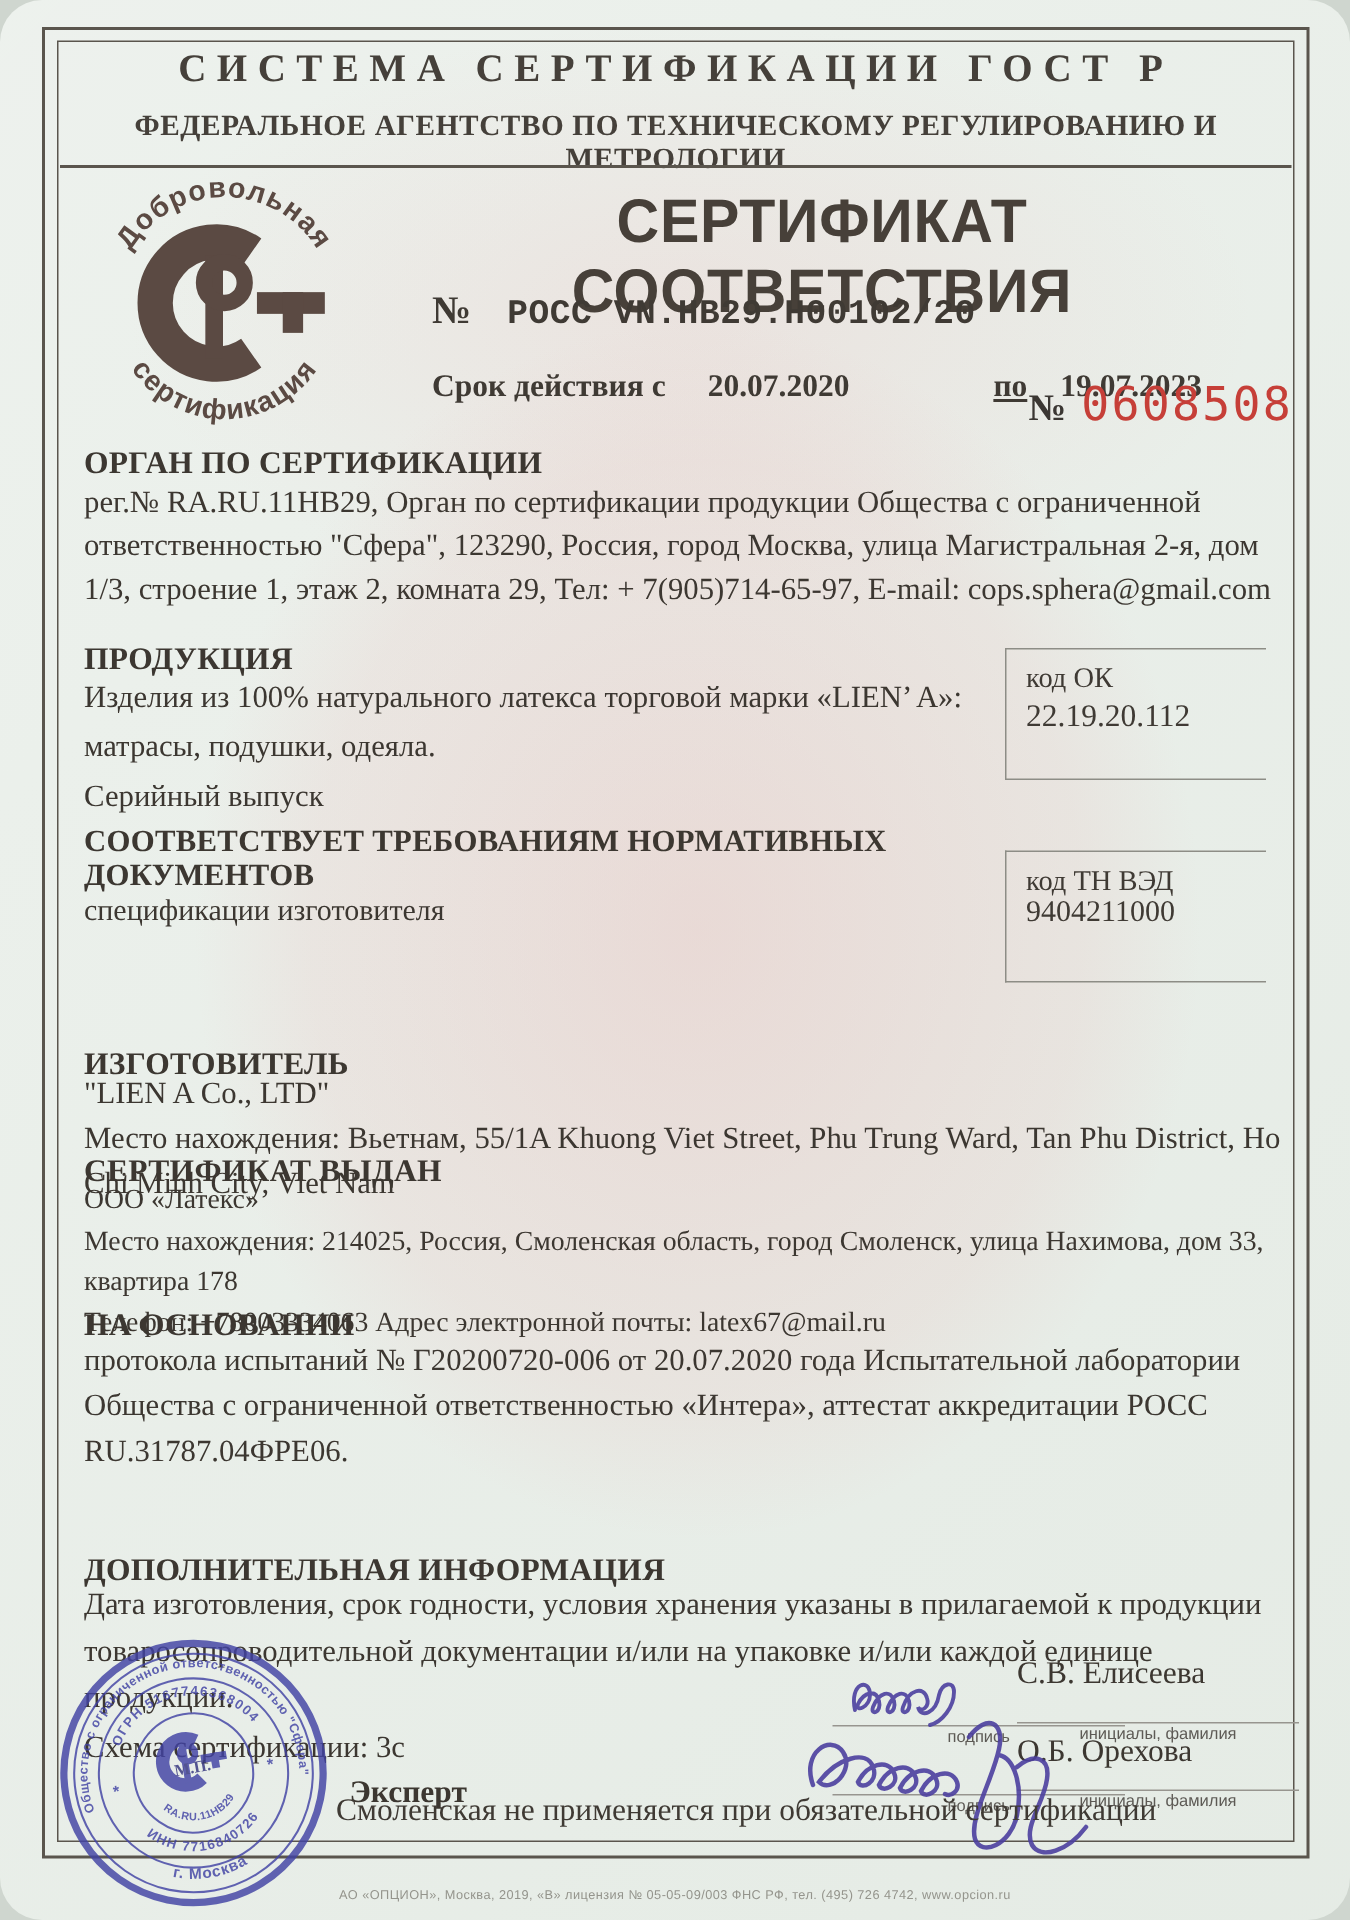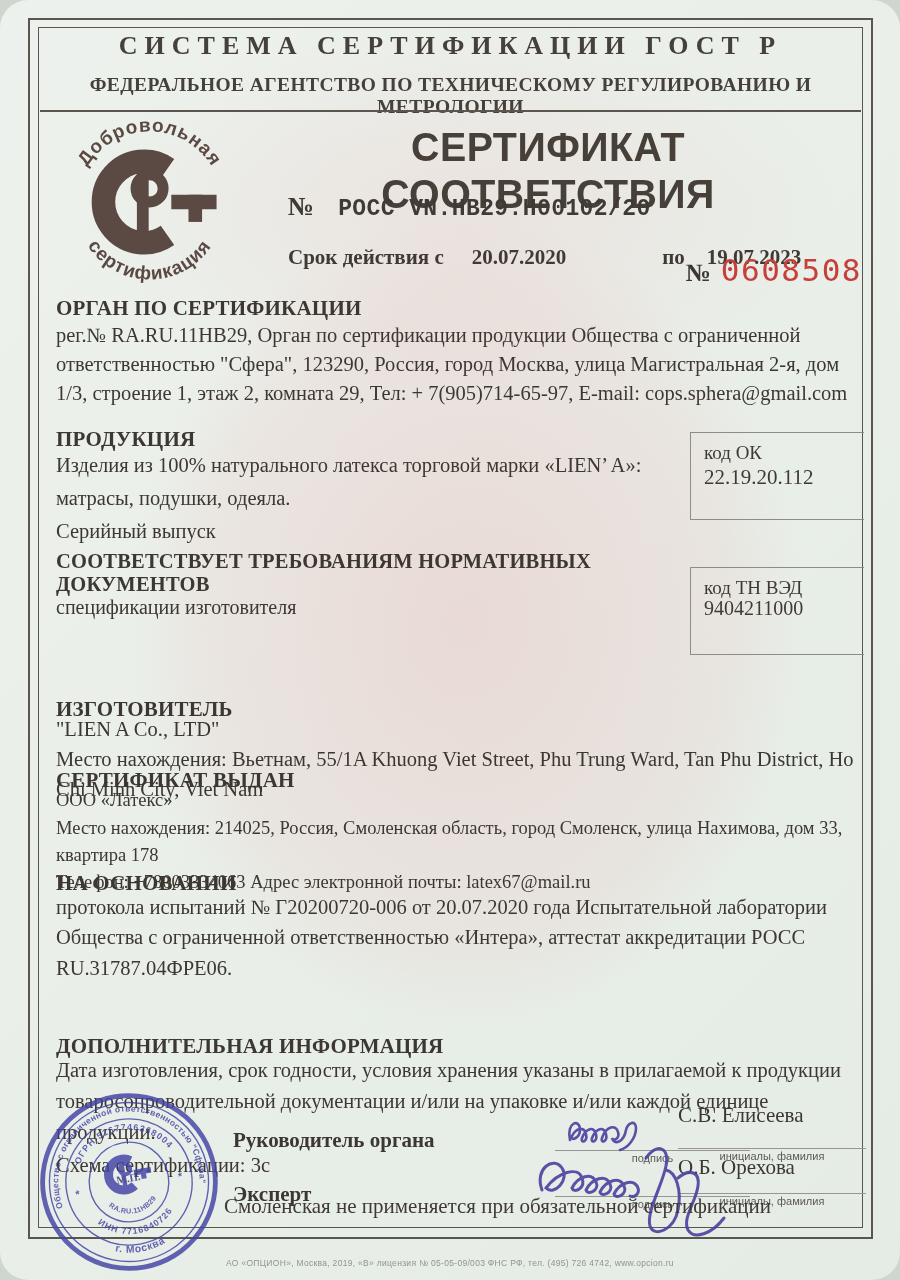--- a/index.html
+++ b/index.html
@@ -18,29 +18,29 @@
   .frame-inner{left:38px;top:27px;right:37px;bottom:52px;border:1px solid #5a554d;}
   .header-rule{left:40px;top:110px;right:39px;border-top:2px solid #5a554d;}
   .sys-title{left:40px;top:31px;right:39px;text-align:center;font-weight:bold;font-size:26px;letter-spacing:7px;color:#45403a;}
   .agency{left:40px;top:74px;right:39px;text-align:center;font-weight:bold;font-size:19.5px;letter-spacing:0.4px;color:#45403a;}
   .cert-title{left:238px;top:124px;width:620px;text-align:center;font-family:"Liberation Sans",sans-serif;font-weight:bold;font-size:41px;letter-spacing:0.5px;color:#474039;transform:scaleX(0.96);transform-origin:center;}
   .numrow{left:288px;top:192px;display:flex;align-items:baseline;}
   .numrow .lbl{font-weight:bold;font-size:26px;}
   .numrow .val{font-weight:bold;font-size:23px;margin-left:24px;letter-spacing:0.4px;font-family:Liberation Mono, monospace;}
   .validity{left:288px;top:245px;display:flex;align-items:baseline;font-weight:bold;font-size:21px;}
   .validity .from{margin-left:28px;}
-  .validity .tolbl{margin-left:96px;}
+  .validity .tolbl{margin-left:96px;text-decoration:underline;}
   .validity .to{margin-left:22px;}
   .blankno{left:600px;top:252px;width:262px;text-align:right;}
   .blankno .lbl{font-weight:bold;font-size:25px;color:#3b3733;}
   .blankno .val{font-family:"DejaVu Sans Mono",monospace;font-size:31px;color:#c63f38;margin-left:10px;letter-spacing:1.5px;}
   .sec{left:56px;}
   .sec .h{font-weight:bold;font-size:21px;letter-spacing:0.2px;color:#3c3731;}
   .sec .t{font-size:20.5px;line-height:1.42;margin-top:0px;color:#3c3731;}
-  .codebox{left:690px;width:174px;height:88px;border-top:1px solid #8d8d86;border-left:1px solid #8d8d86;border-bottom:1px solid #8d8d86;padding:9px 0 0 13px;box-sizing:border-box;}
+  .codebox{left:670px;width:174px;height:88px;border-top:1px solid #8d8d86;border-left:1px solid #8d8d86;border-bottom:1px solid #8d8d86;padding:9px 0 0 13px;box-sizing:border-box;}
   .codebox .cl{font-size:19px;}
   .codebox .cv{font-size:21px;margin-top:1px;}
   .role{font-weight:bold;font-size:21px;color:#3c3731;}
   .sigline{border-top:1px solid #97958f;}
   .smallcap{font-family:"Liberation Sans",sans-serif;font-size:11px;color:#5d5a55;text-align:center;}
   .persname{text-align:left;font-size:21px;color:#3c3731;}
   .disclaimer{left:170px;right:75px;top:1194px;text-align:center;font-size:21px;color:#3f3a34;}
   .fineprint{left:0;right:0;top:1258px;text-align:center;font-family:"Liberation Sans",sans-serif;font-size:8.5px;color:#94948c;letter-spacing:0.3px;}
   svg{display:block;}
 </style>
@@ -139,21 +139,20 @@
     <div class="h">НА ОСНОВАНИИ</div>
     <div class="t" style="margin-top:-4px;line-height:1.48;">протокола испытаний № Г20200720-006 от 20.07.2020 года Испытательной лаборатории Общества с ограниченной ответственностью «Интера», аттестат аккредитации РОСС RU.31787.04ФРЕ06.</div>
   </div>
 
   <div class="abs sec" style="top:1034px;width:812px;">
     <div class="h">ДОПОЛНИТЕЛЬНАЯ ИНФОРМАЦИЯ</div>
     <div class="t" style="margin-top:-4px;line-height:1.5;">Дата изготовления, срок годности, условия хранения указаны в прилагаемой к продукции товаросопроводительной документации и/или на упаковке и/или каждой единице продукции.</div>
     <div class="t" style="margin-top:4px;">Схема сертификации: 3с</div>
   </div>
 
-  <div class="abs role" style="left:233px;top:1128px;">Руководитель органа</div>
   <div class="abs sigline" style="left:555px;top:1150px;width:195px;"></div>
   <div class="abs smallcap" style="left:555px;top:1152px;width:195px;">подпись</div>
   <div class="abs persname" style="left:678px;top:1103px;width:188px;">С.В. Елисеева</div>
   <div class="abs sigline" style="left:678px;top:1148px;width:188px;"></div>
   <div class="abs smallcap" style="left:678px;top:1150px;width:188px;">инициалы, фамилия</div>
 
   <div class="abs role" style="left:233px;top:1182px;">Эксперт</div>
   <div class="abs sigline" style="left:555px;top:1196px;width:195px;"></div>
   <div class="abs smallcap" style="left:555px;top:1198px;width:195px;">подпись</div>
   <div class="abs persname" style="left:678px;top:1155px;width:188px;">О.Б. Орехова</div>

